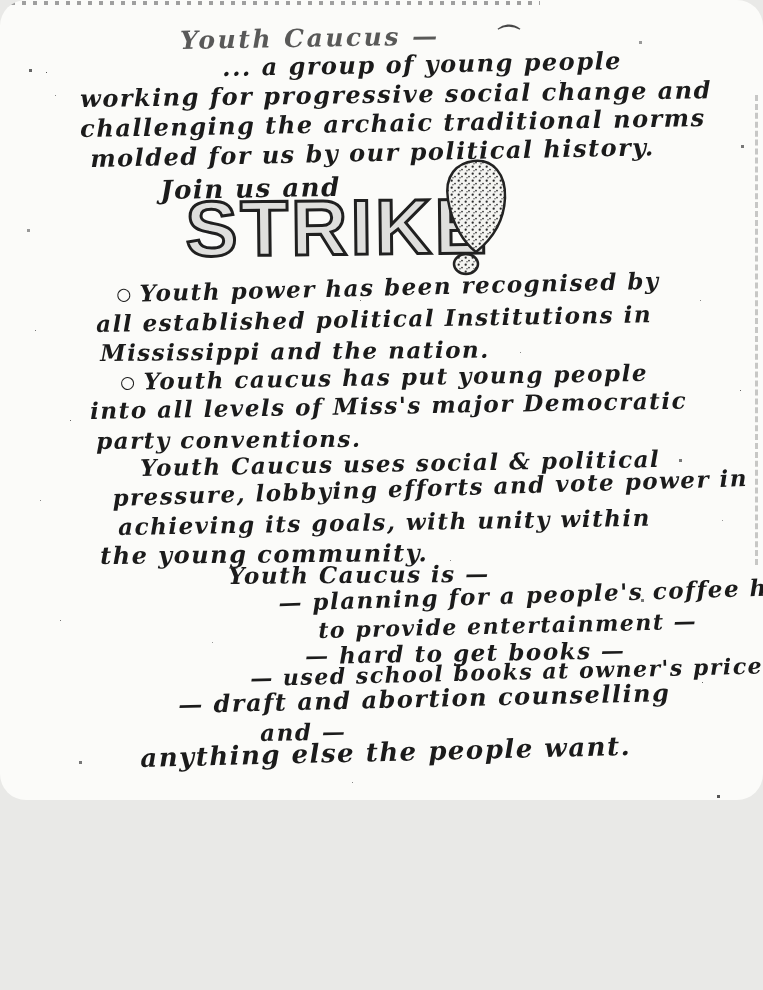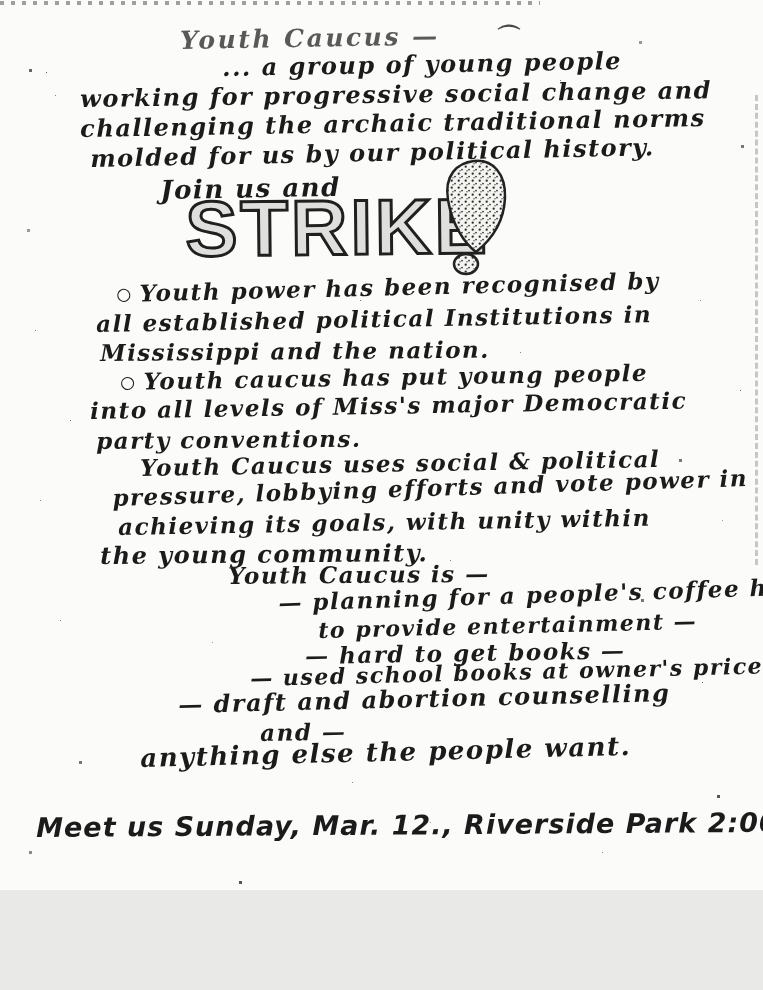--- a/index.html
+++ b/index.html
@@ -1,22 +1,23 @@
 <!DOCTYPE html>
 <html><head>
 <meta charset="utf-8">
 <style>
   html,body{margin:0;padding:0;background:#e9e9e7;}
   .page{
     position:relative;
-    width:763px;height:890px;
+    width:763px;height:800px;
     background:#fbfbf9;
     overflow:hidden;
     font-family:"DejaVu Serif", serif;
     color:#1b1b1b;
+    border-radius:26px;
   }
   
   .top-dots{
     position:absolute;left:0;top:1px;width:540px;height:4px;
     background:repeating-linear-gradient(90deg,#8f8f8f 0 4px,transparent 4px 11px);
     opacity:.85;
   }
   
   .edge-dashes{
     position:absolute;right:5px;top:95px;height:470px;width:0;

